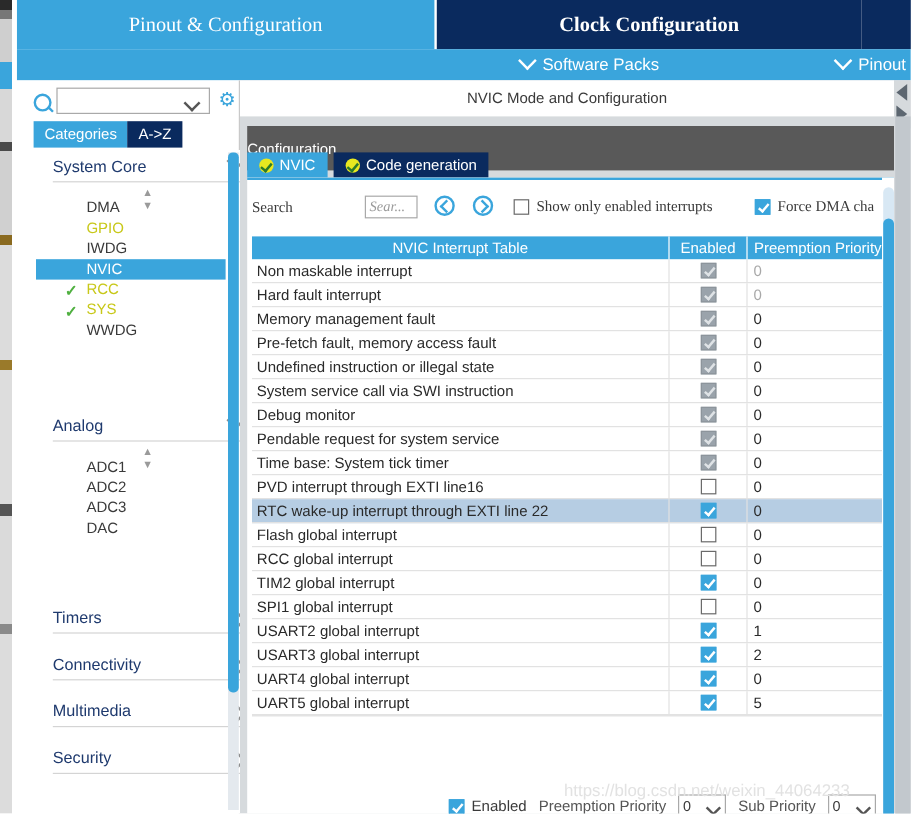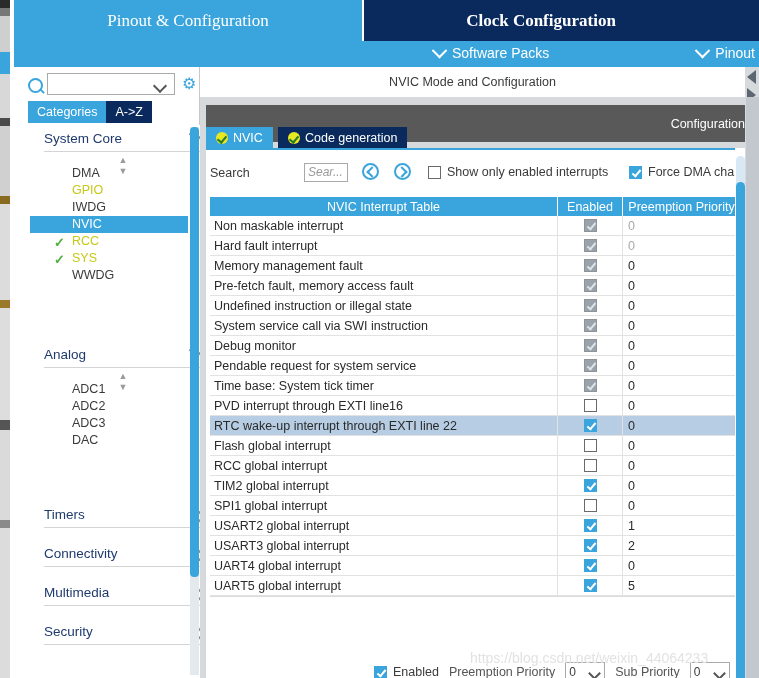--- a/index.html
+++ b/index.html
@@ -301,21 +301,21 @@
   }
   .config-bar {
     position: absolute;
     left: 6px; top: 38px;
     width: 539px; height: 37px;
     background: #595959;
     color: #ffffff;
     font-size: 12.5px;
     display: flex;
     align-items: center;
-    justify-content: flex-end;
+    justify-content: flex-start;
   }
   .tabs-row {
     position: absolute;
     left: 6px; top: 60px;
     width: 539px; height: 21px;
   }
   .cfg-tab {
     position: absolute;
     top: 0;
     height: 21px;
@@ -349,21 +349,21 @@
     position: absolute;
     left: 6px; top: 81px;
     width: 539px; height: 568px;
     background: #ffffff;
     border-top: 2px solid #3aa5dc;
     box-sizing: border-box;
   }
   .search-ctl {
     position: absolute;
     left: 0; top: 10px;
-    width: 539px; height: 30px;
+    width: 539px; height: 30px; font-family: Liberation Serif, serif;
   }
   .search-ctl .lbl {
     position: absolute;
     left: 4px; top: 6px;
     font-size: 12.5px;
     color: #3a3a3a;
   }
   .search-box {
     position: absolute;
     left: 98px; top: 3px;

